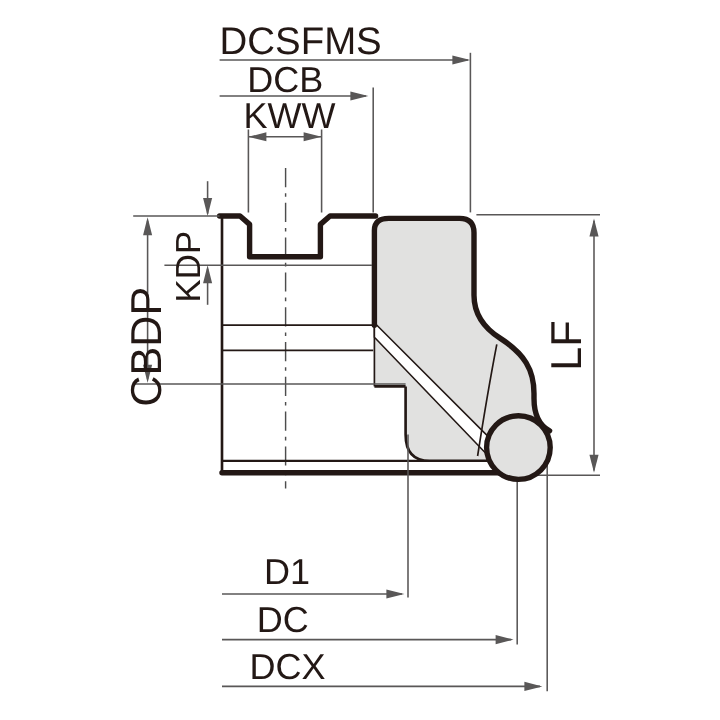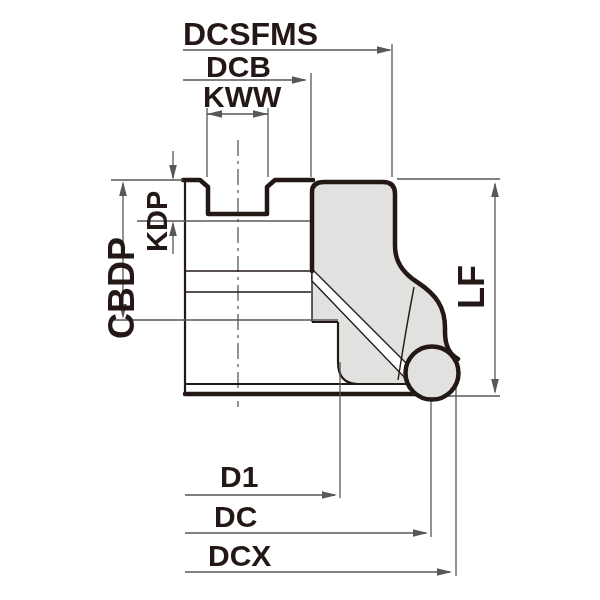--- a/index.html
+++ b/index.html
@@ -1,16 +1,16 @@
 <!DOCTYPE html>
 <html style="--outline: #231815; --dimension: #595757; --centerline: #4d4d4d; --body_fill: #e1e1e0; --background: #ffffff;"><head>
 <meta charset="utf-8">
 <style>
   html,body{margin:0;padding:0;background:#fff;}
-  .stage{width:520px;height:600px;background:var(--background,#fff);position:relative;font-family:"Liberation Sans",sans-serif;font-weight:bold;}
+  .stage{width:520px;height:600px;background:var(--background,#fff);position:relative;font-family:"Liberation Sans",sans-serif;}
   svg{display:block;}
   .dim{stroke:var(--dimension,#595757);stroke-width:1.3;fill:none;}
   .dim-arrow{fill:var(--dimension,#595757);stroke:none;}
   .cl{stroke:var(--centerline,#4d4d4d);stroke-width:1.2;fill:none;stroke-dasharray:16 5 3 5;}
   .thin{stroke:var(--outline,#231815);stroke-width:1.4;fill:none;}
   .med{stroke:var(--outline,#231815);stroke-width:2.2;fill:none;}
   .med18{stroke:var(--outline,#231815);stroke-width:1.8;fill:none;}
   .thick{stroke:var(--outline,#231815);stroke-width:4.5;fill:none;stroke-linejoin:round;stroke-linecap:round;}
   .fillbody{fill:var(--body_fill,#e1e1e0);stroke:none;}
   .band{fill:#ffffff;stroke:var(--outline,#231815);stroke-width:1.3;stroke-linejoin:round;}

